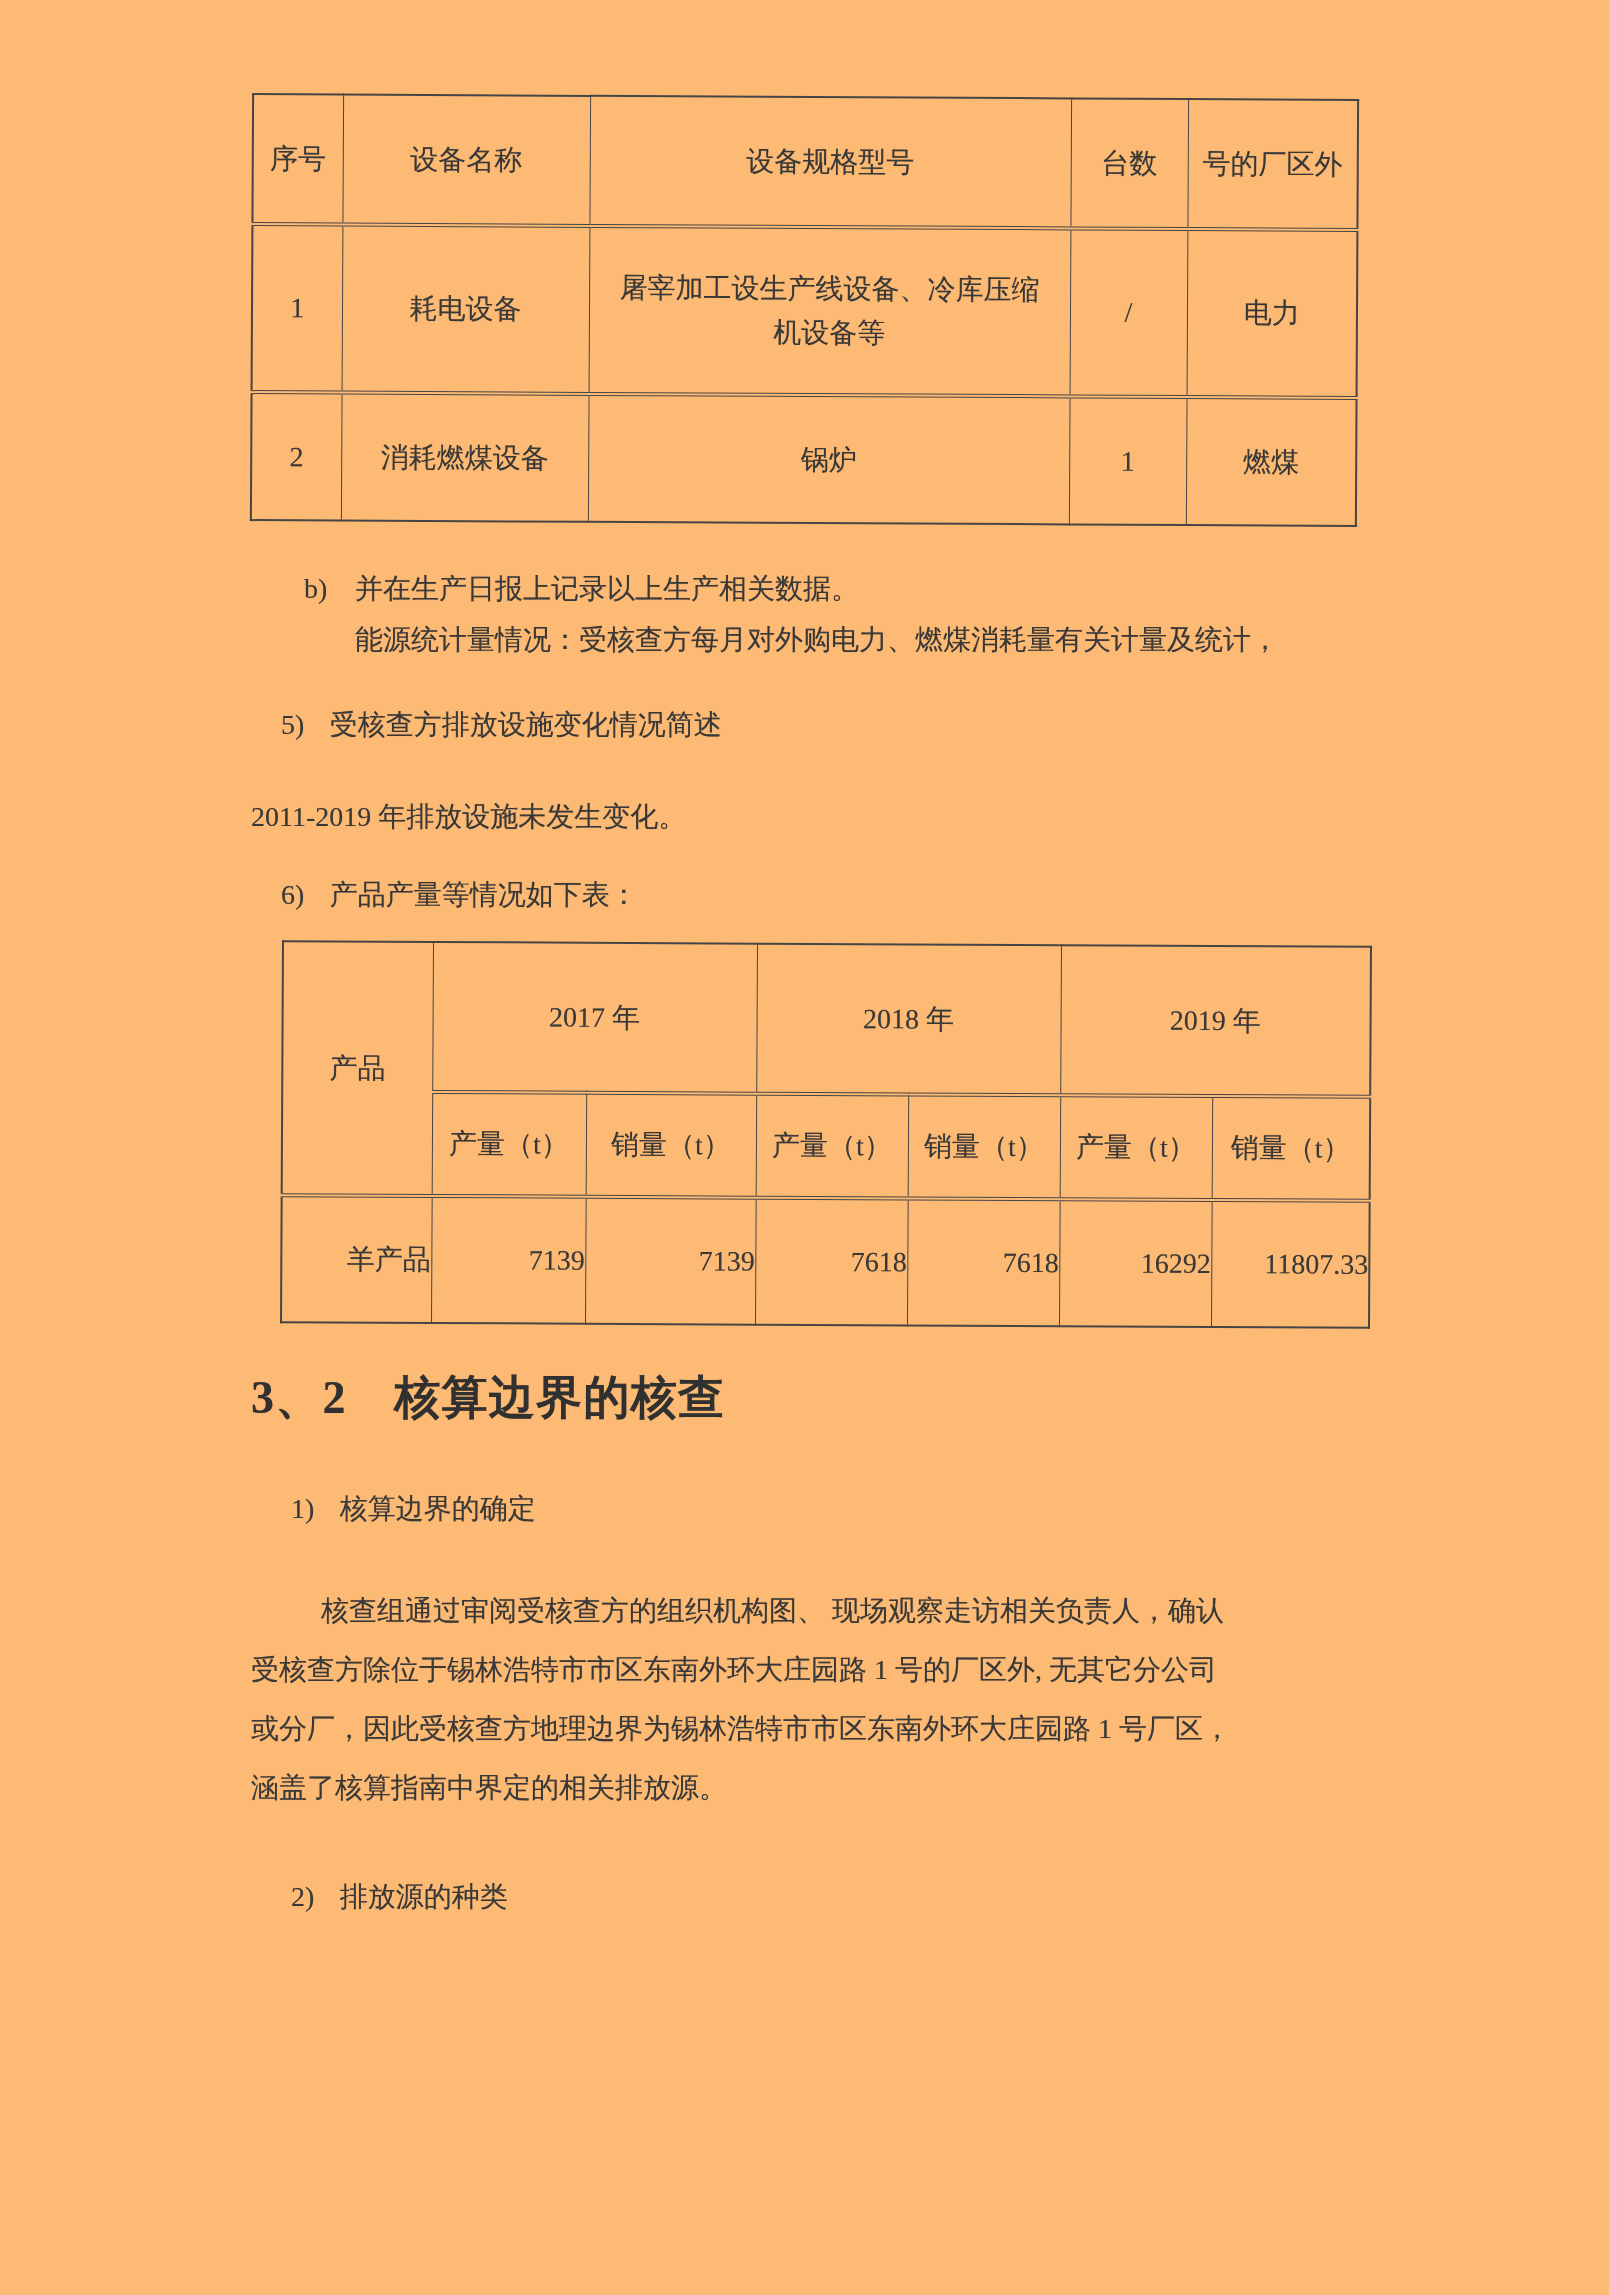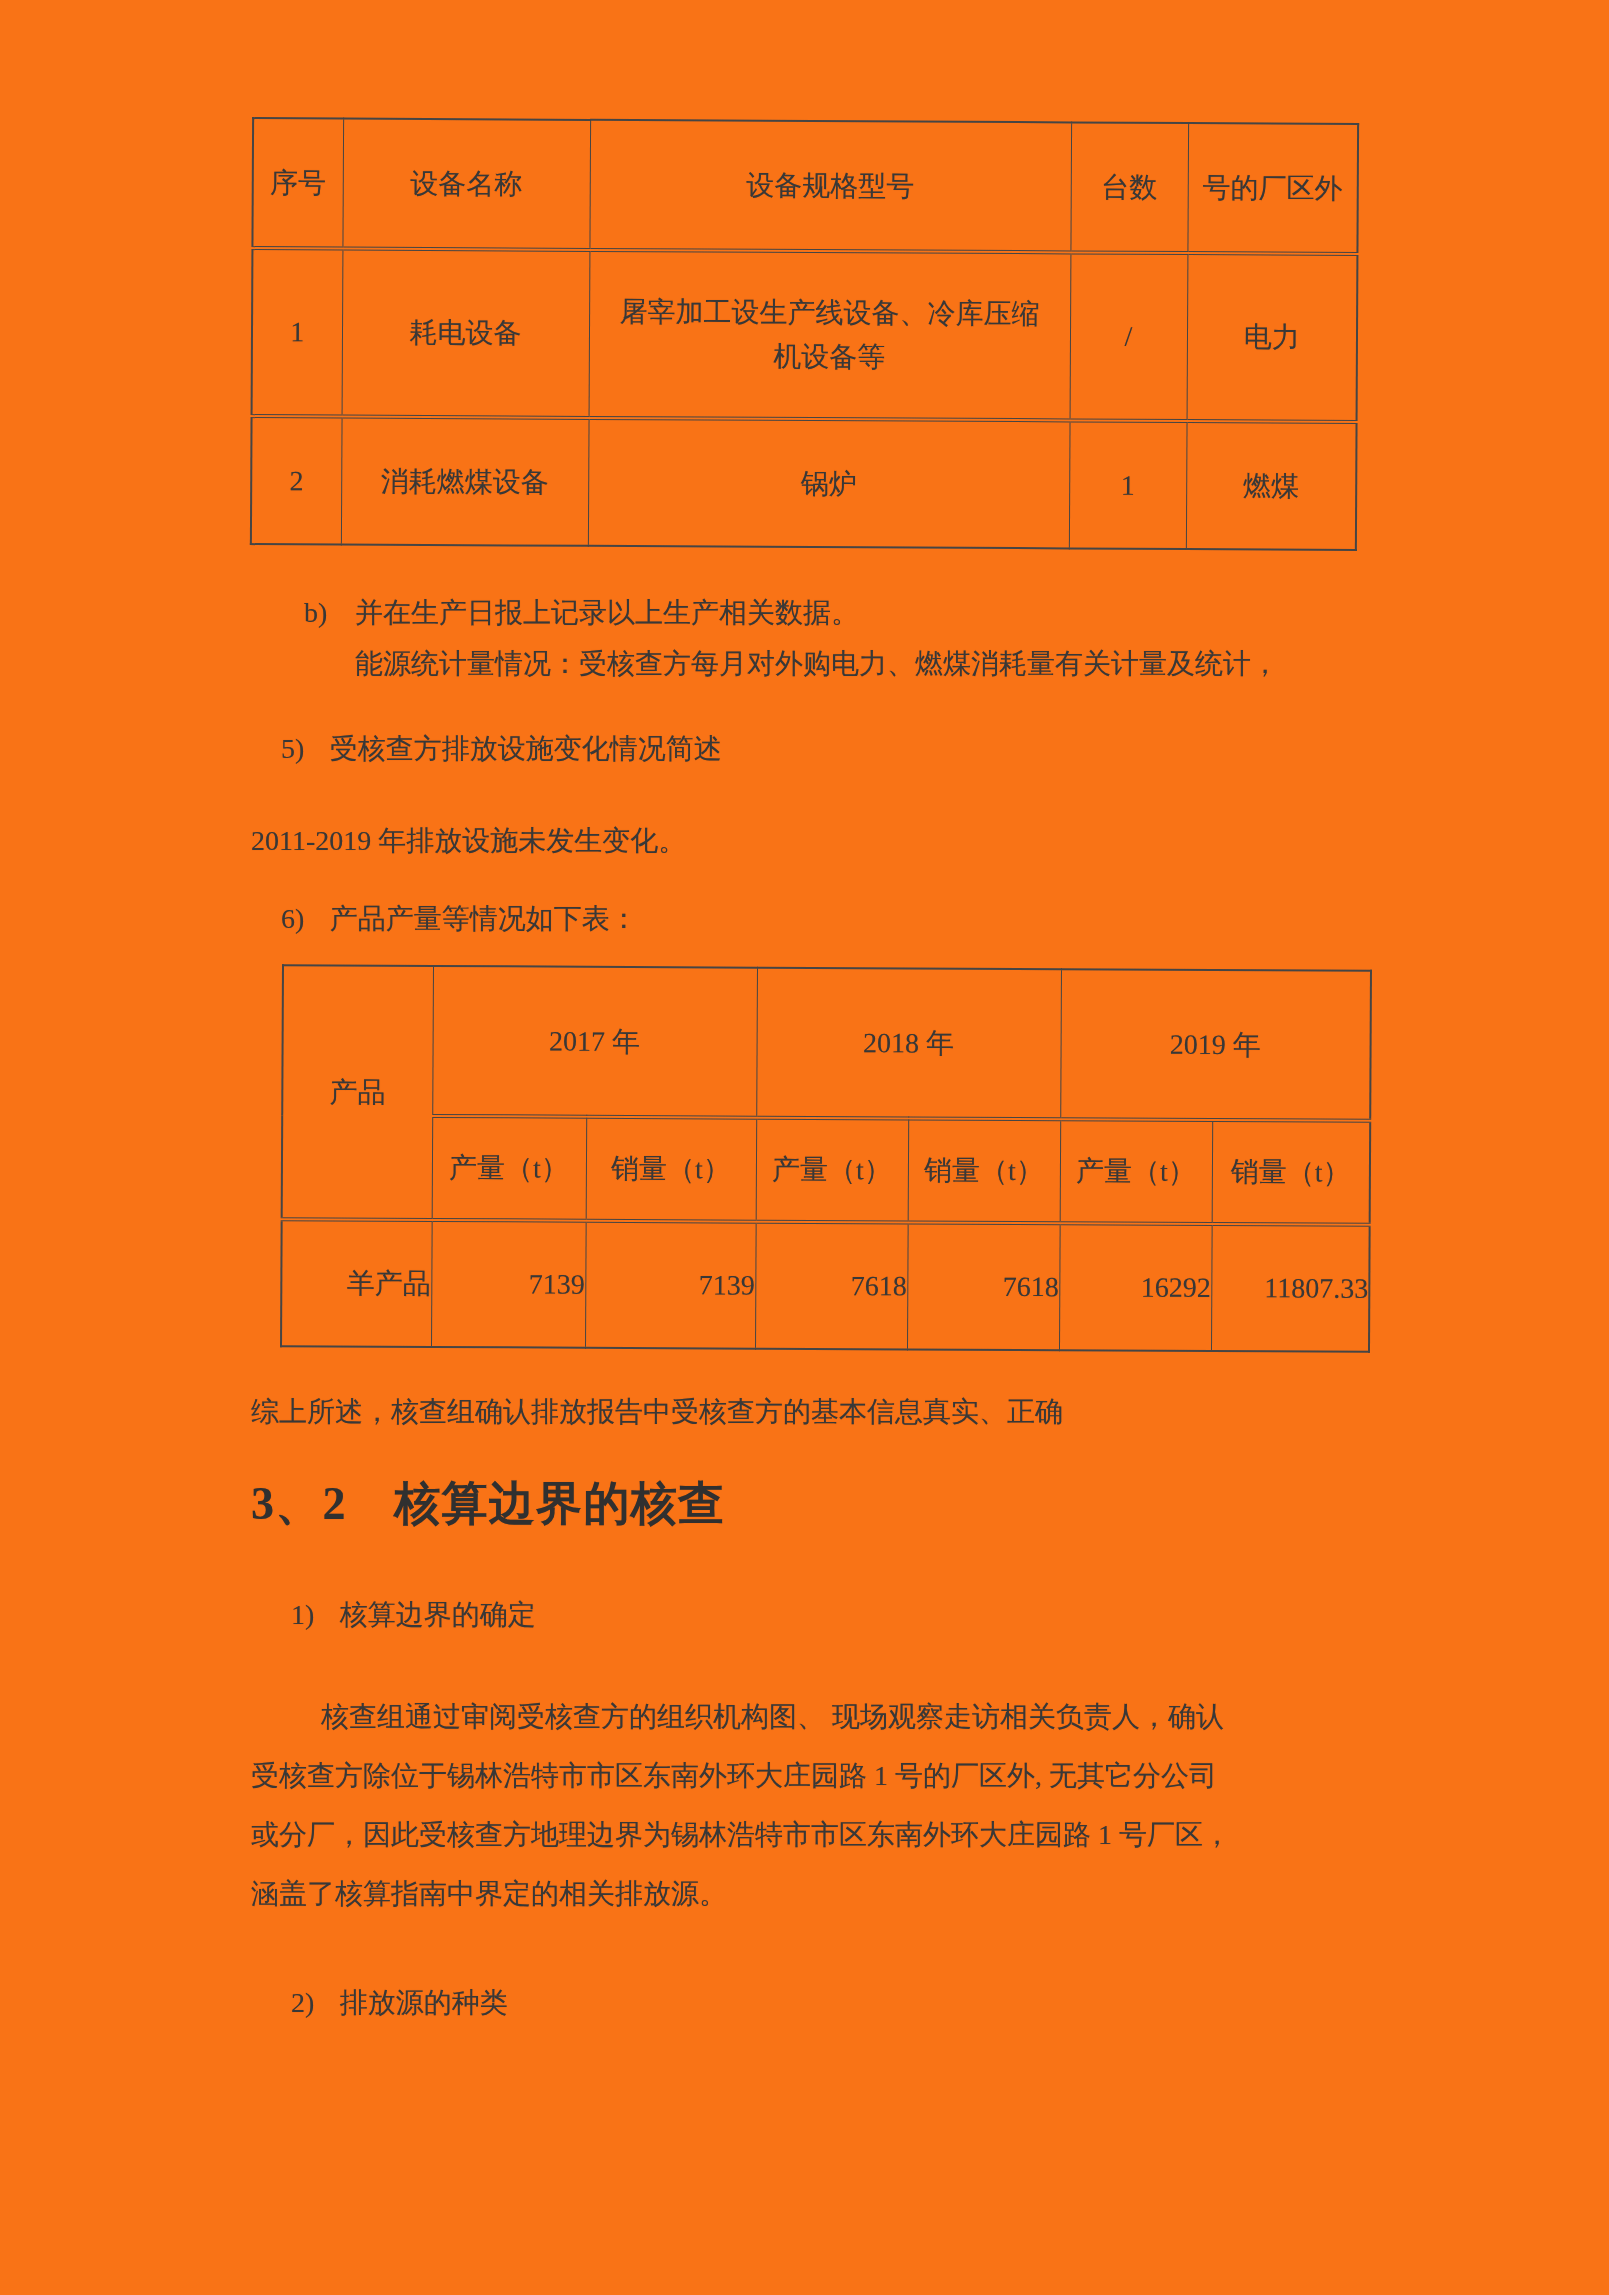--- a/index.html
+++ b/index.html
@@ -1,25 +1,25 @@
 <!DOCTYPE html>
 <html style="font-size:10.7px"><head>
 <meta charset="utf-8">
 <style>
   * { margin:0; padding:0; box-sizing:border-box; }
   html,body { background:#d9d9d9; }
   .page {
     position:relative;
     width:1610px; height:2295px;
     margin:0 auto;
-    background:#f97316;
+    background:#fdba74;
     color:#383838;
     font-family:"Liberation Serif","DejaVu Serif",serif;
     font-size:28px;
-    padding:120px 247px 0 251px;
+    padding:96px 247px 0 251px;
     overflow:hidden;
     text-shadow:0 0 0.7px rgba(40,40,40,0.35);
   }
 
   
   .tbl {
     border-collapse:collapse;
     table-layout:fixed;
     transform:rotate(0.3deg);
     transform-origin:center;
@@ -159,21 +159,20 @@
         <td>7139</td>
         <td>7139</td>
         <td>7618</td>
         <td>7618</td>
         <td>16292</td>
         <td>11807.33</td>
       </tr>
     </tbody>
   </table>
 
-  <div class="summary">综上所述，核查组确认排放报告中受核查方的基本信息真实、正确</div>
 
   <h2 class="section">3、2　核算边界的核查</h2>
 
   <div class="item s1">
     <span class="marker">1)</span>
     <span class="marker-gap"></span>
     <span>核算边界的确定</span>
   </div>
 
   <div class="para ps1">

